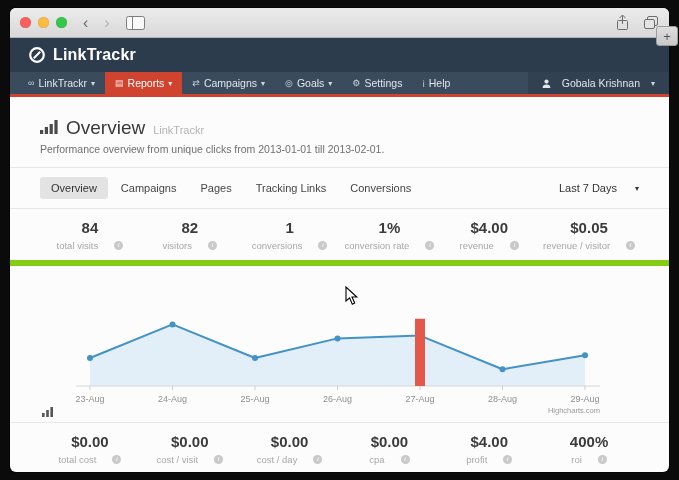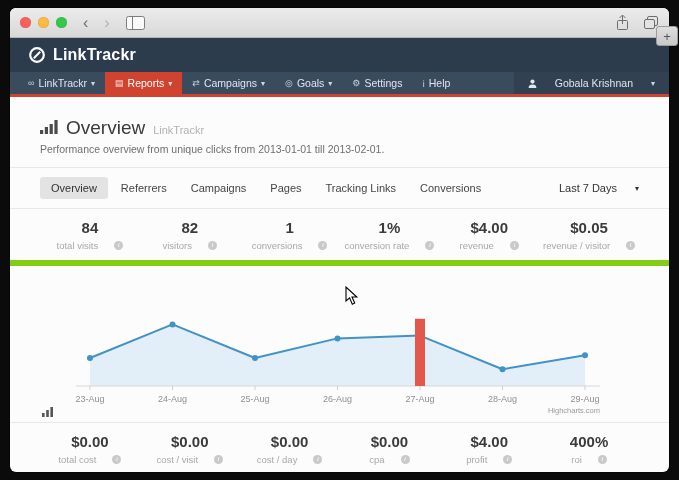--- a/index.html
+++ b/index.html
@@ -37,21 +37,21 @@
   .logo-text { color:#fff; font-size:16px; font-weight:bold; letter-spacing:.2px; }
   .mainnav {
     height:25px; background:#3a4b5d; display:flex; align-items:stretch;
     border-bottom:3px solid #d0432f; padding-left:8px;
     font-size:10.5px; color:#dfe6ec;
   }
   .nav-item { display:flex; align-items:center; gap:4px; padding:0 10px; cursor:pointer; white-space:nowrap; }
   .nav-item.active { background:#d0432f; color:#fff; }
   .nav-icon { font-size:9px; opacity:.85; }
   .caret { font-size:8px; opacity:.9; }
-  .nav-user { margin-left:auto; display:flex; align-items:center; gap:18px; padding:0 14px; background:rgba(0,0,0,.12); }
+  .nav-user { margin-left:auto; display:flex; align-items:center; gap:11px; padding:0 14px; background:rgba(0,0,0,.12); }
   
   .pagehead { padding:20px 30px 12px; border-bottom:1px solid #e7e7e7; }
   .title-line { display:flex; align-items:baseline; gap:8px; }
   .page-title { font-size:19px; color:#3a3a3a; font-weight:500; }
   .title-suffix { font-size:11px; color:#b3b3b3; }
   .subtitle { font-size:10.5px; color:#6f6f6f; margin-top:4px; }
   
   .tabsrow { display:flex; align-items:center; padding:9px 30px; border-bottom:1px solid #e7e7e7; gap:2px; }
   .tab { font-size:11px; color:#454545; padding:5px 11px; border-radius:3px; cursor:pointer; white-space:nowrap; }
   .tab.active { background:#e3e3e3; color:#333; }
@@ -178,21 +178,20 @@
         <rect x="14.4" y="0" width="3.2" height="14" fill="#4a4a4a"></rect>
       </svg>
       <span class="page-title">Overview</span>
       <span class="title-suffix">LinkTrackr</span>
     </div>
     <div class="subtitle">Performance overview from unique clicks from 2013-01-01 till 2013-02-01.</div>
   </div>
 
   <div class="tabsrow">
     <span class="tab active">Overview</span>
-    <span class="tab">Referrers</span>
     <span class="tab">Campaigns</span>
     <span class="tab">Pages</span>
     <span class="tab">Tracking Links</span>
     <span class="tab">Conversions</span>
     <span class="range">
       <span>Last 7 Days</span>
       <span class="caret">▾</span>
     </span>
   </div>
 

